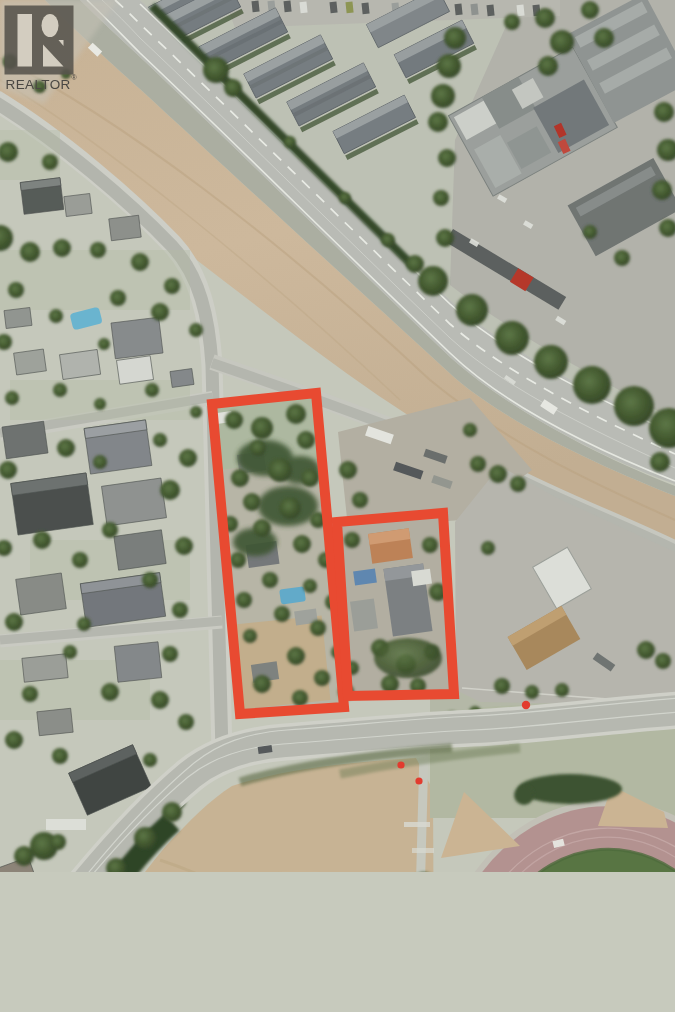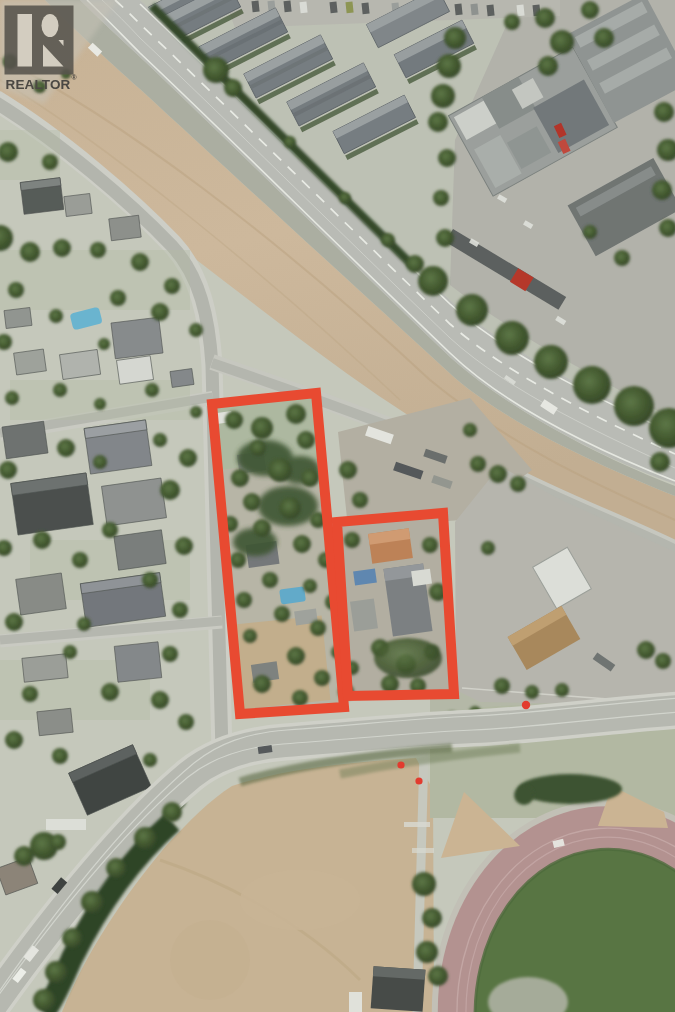--- a/index.html
+++ b/index.html
@@ -1,15 +1,15 @@
 <!DOCTYPE html>
 <html><head><meta charset="utf-8">
 <style>
 html,body{margin:0;padding:0;background:#c7cabd;}
-#wrap{width:675px;height:1012px;overflow:hidden;position:relative;font-family:"Liberation Sans",sans-serif;font-weight:bold;}
+#wrap{width:675px;height:872px;overflow:hidden;position:relative;font-family:"Liberation Sans",sans-serif;}
 </style></head>
 <body>
 <div id="wrap">
 <svg width="675" height="1012" viewBox="0 0 675 1012">
 <defs>
 <filter id="b1" x="-40%" y="-40%" width="180%" height="180%">
           <feGaussianBlur stdDeviation="1.5"></feGaussianBlur>
         </filter>
 <filter id="b2" x="-40%" y="-40%" width="180%" height="180%">
           <feGaussianBlur stdDeviation="2.6"></feGaussianBlur>

